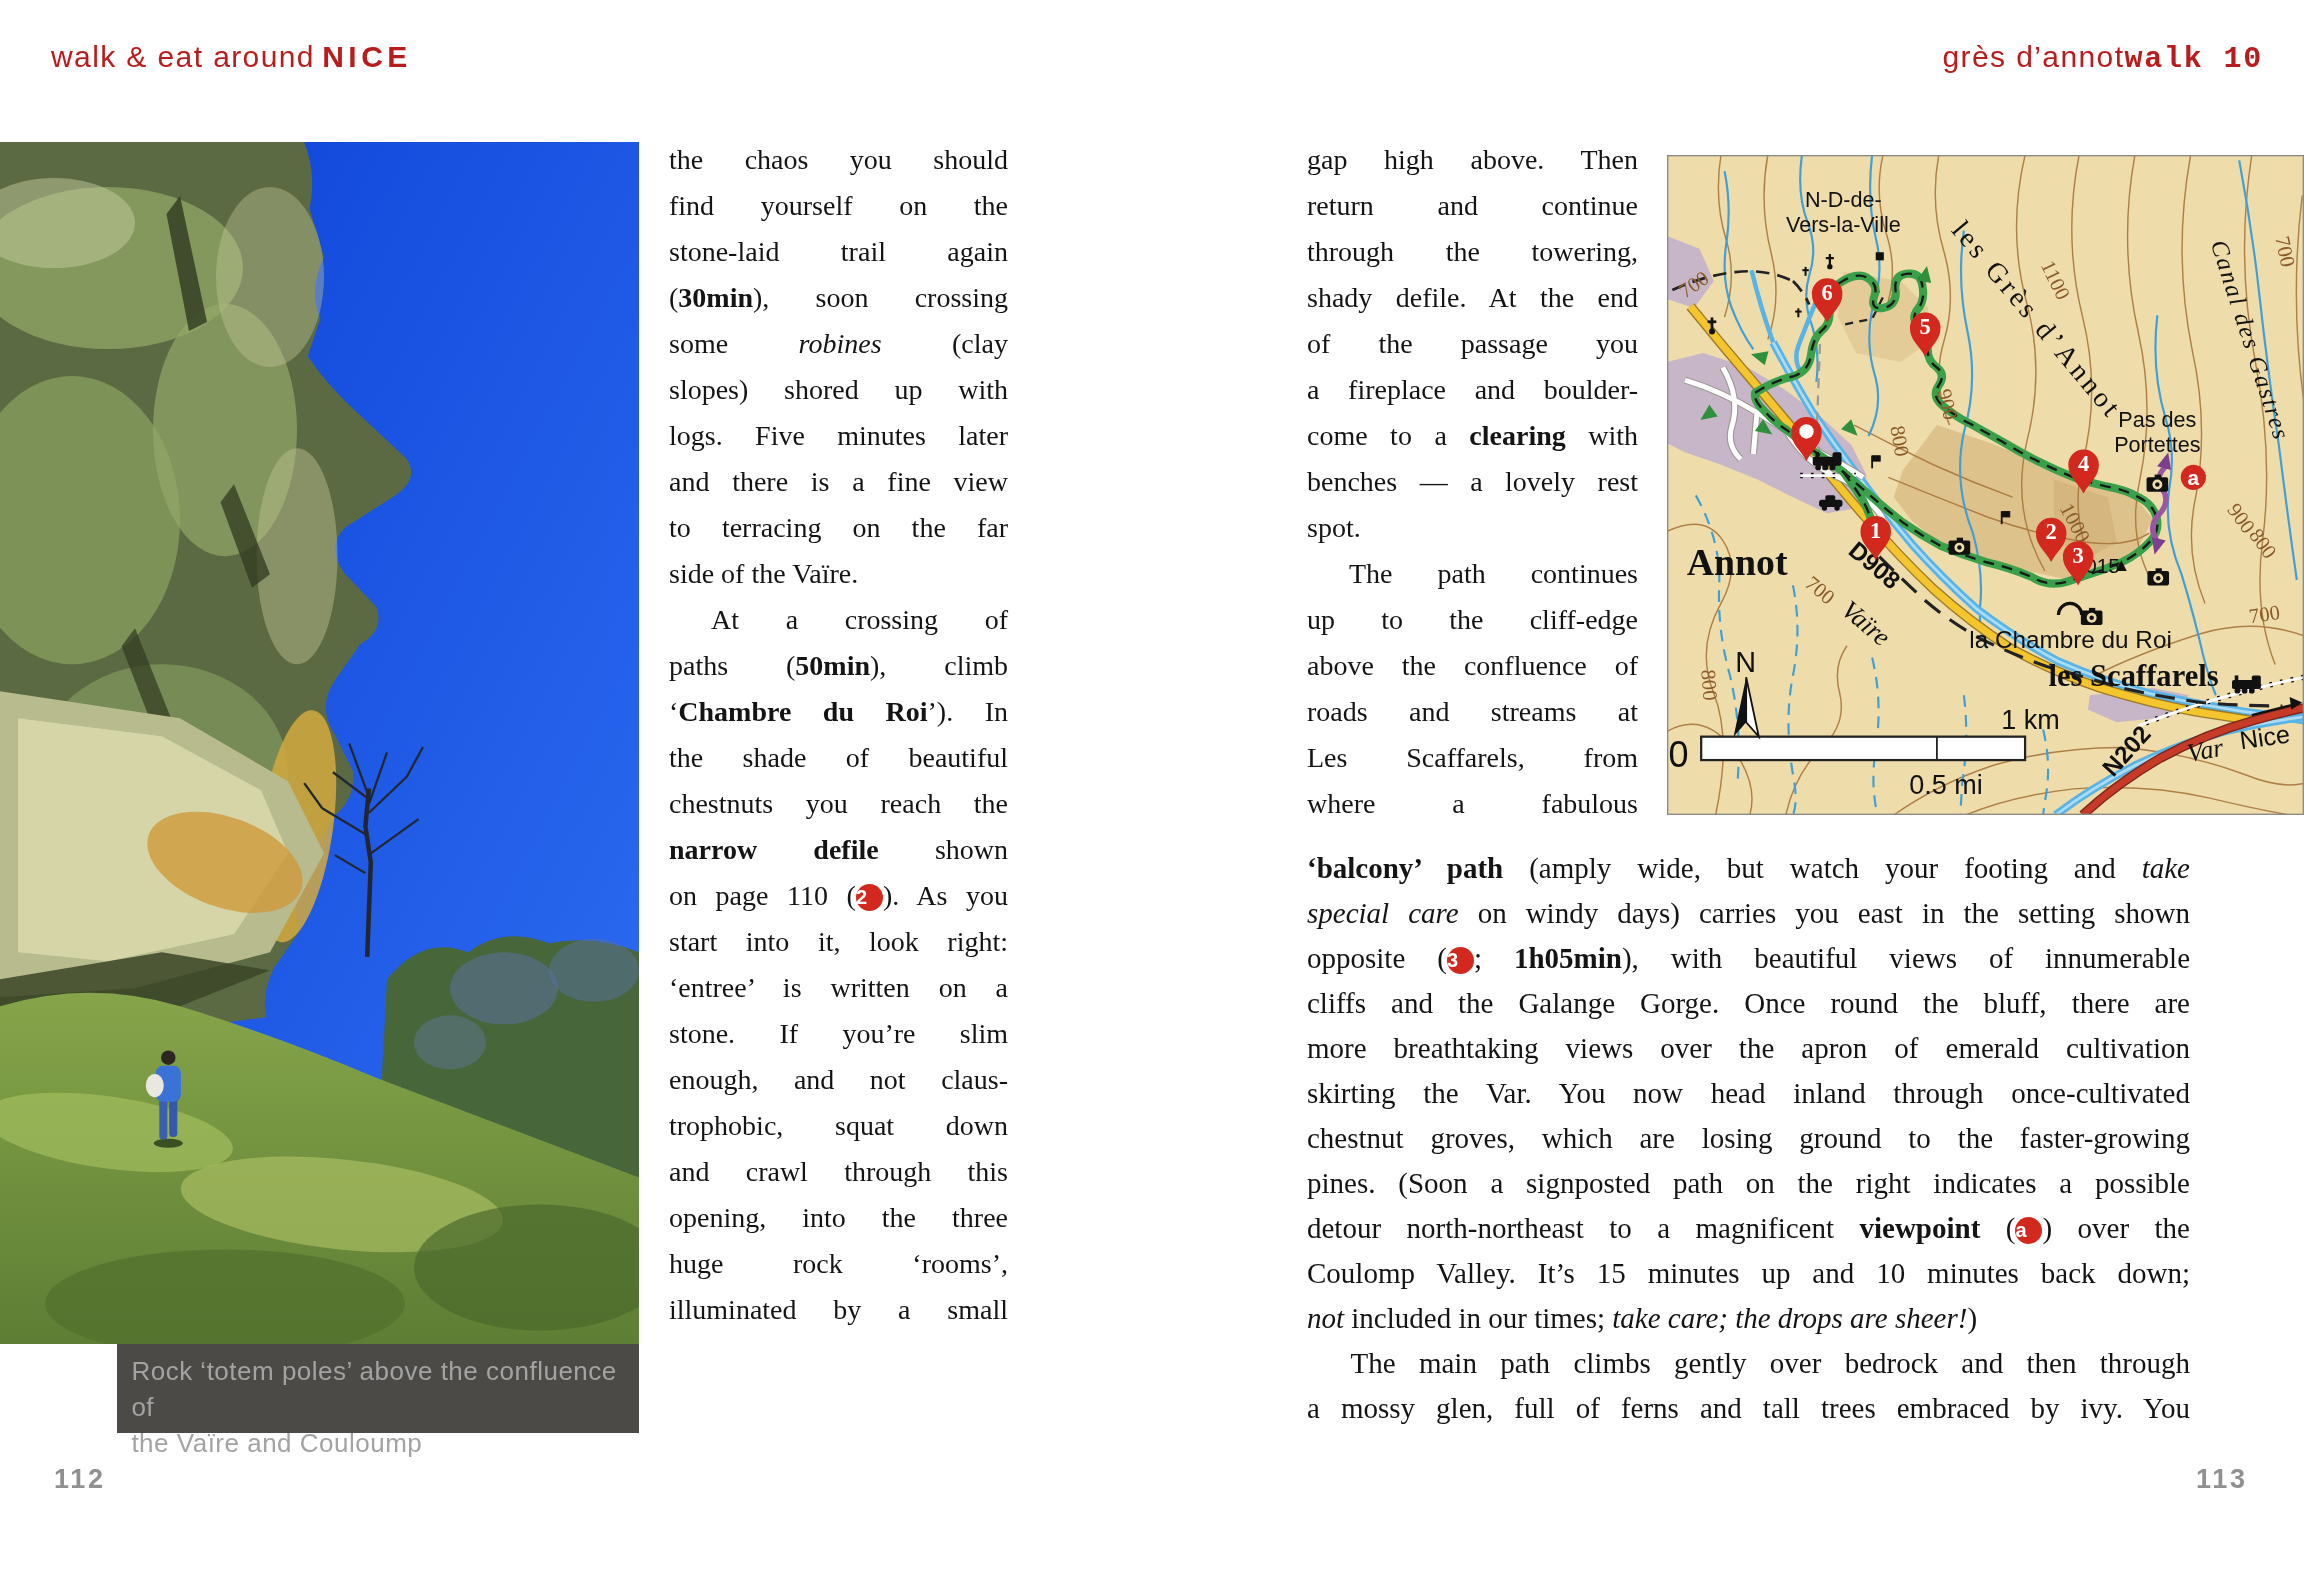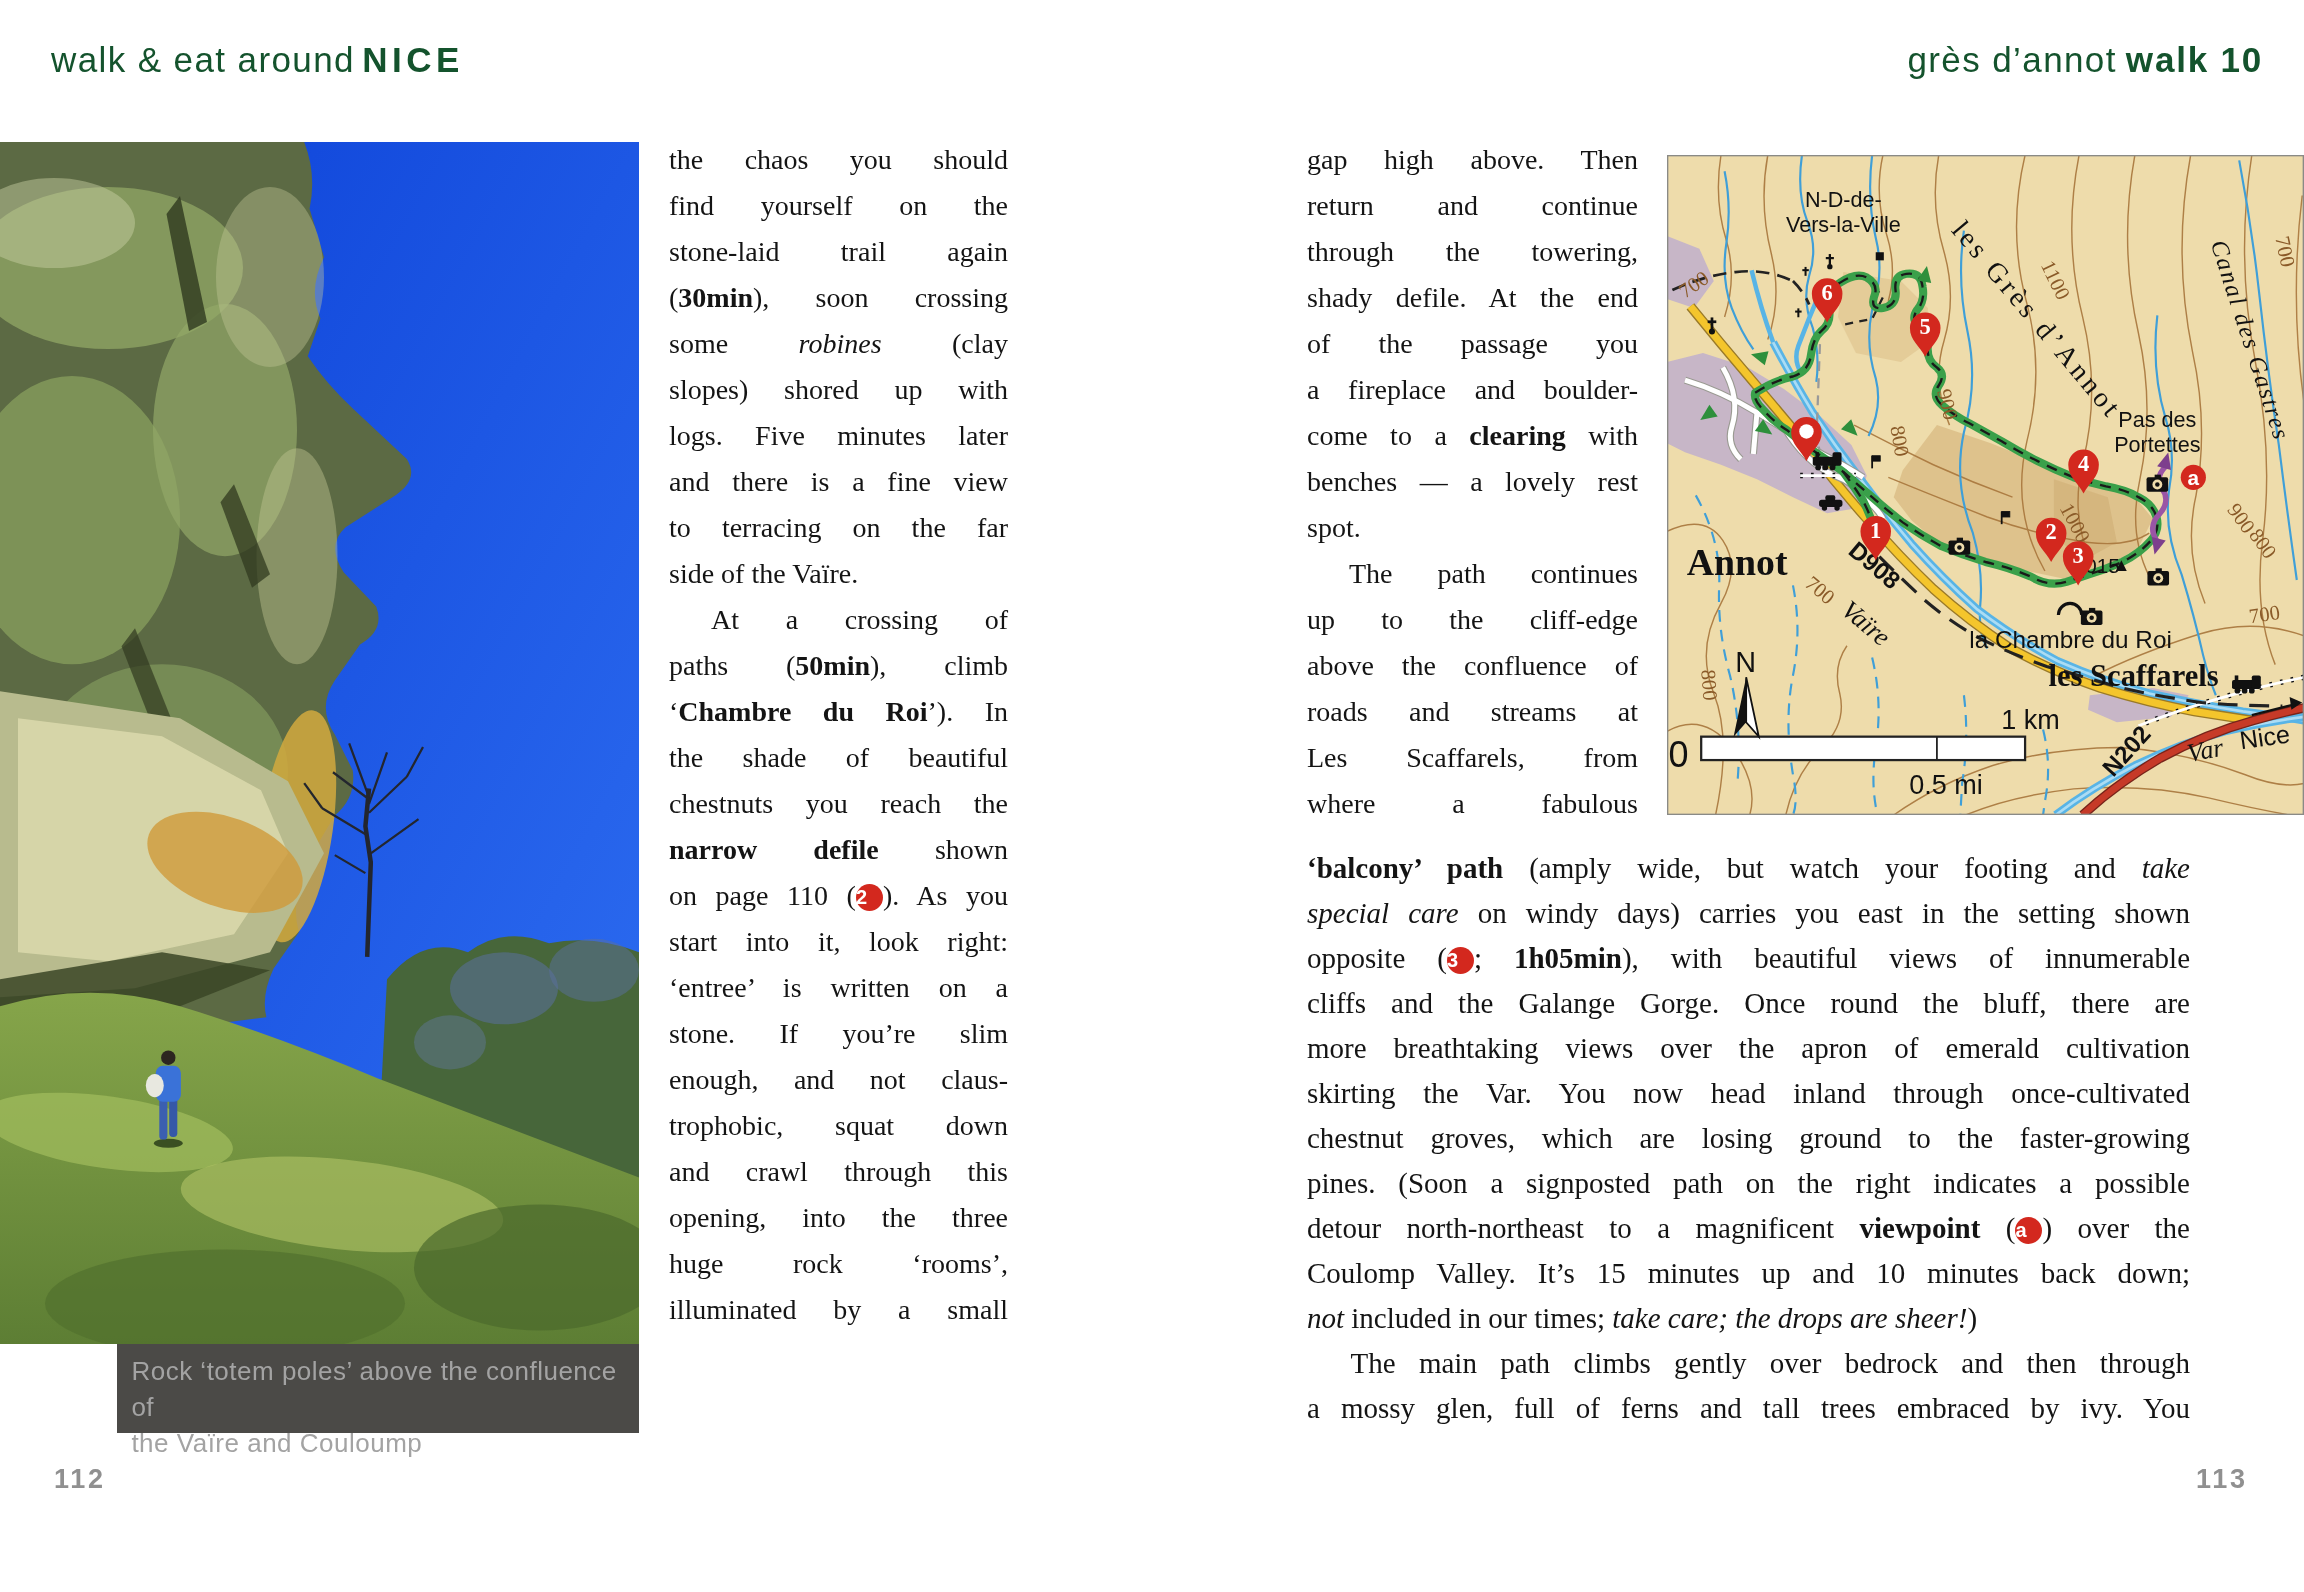--- a/index.html
+++ b/index.html
@@ -1,24 +1,24 @@
 <!DOCTYPE html>
 <html style="font-size:14.4px"><head>
 <meta charset="utf-8">
 <style>
   html,body{margin:0;padding:0;background:#ffffff;}
   #page{position:relative;width:2304px;height:1592px;background:#fff;overflow:hidden;
         font-family:"Liberation Serif",serif;color:#111;}
   
   .runhead{position:absolute;top:40px;font-family:"Liberation Sans",sans-serif;
-           font-size:35px;color:#14532d;letter-spacing:1.4px;white-space:nowrap;}
+           font-size:30px;color:#b91c1c;letter-spacing:1.4px;white-space:nowrap;}
   #head-left{left:51px;}
   #head-right{right:41px;text-align:right;}
   .runhead .brand{font-weight:bold;letter-spacing:4.5px;margin-left:7.2px;}
-  .runhead .boldpart{font-weight:bold;margin-left:9px;letter-spacing:1.8px;}
+  .runhead .boldpart{font-weight:bold;letter-spacing:1.8px;font-family:Liberation Mono, monospace;}
   
   .pageno{position:absolute;font-family:"Liberation Sans",sans-serif;font-weight:bold;
           font-size:27px;color:#909090;letter-spacing:2.7px;}
   #pn-left{left:54px;top:1464px;}
   #pn-right{left:2196px;top:1464px;}
   
   .col{position:absolute;font-size:28px;color:#141414;}
   #left-col{left:669px;top:137px;width:339px;line-height:46px;}
   #right-col{left:1307px;top:137px;width:331px;line-height:46px;}
   #bottom-col{left:1307px;top:846px;width:883px;font-size:29px;line-height:45px;}

